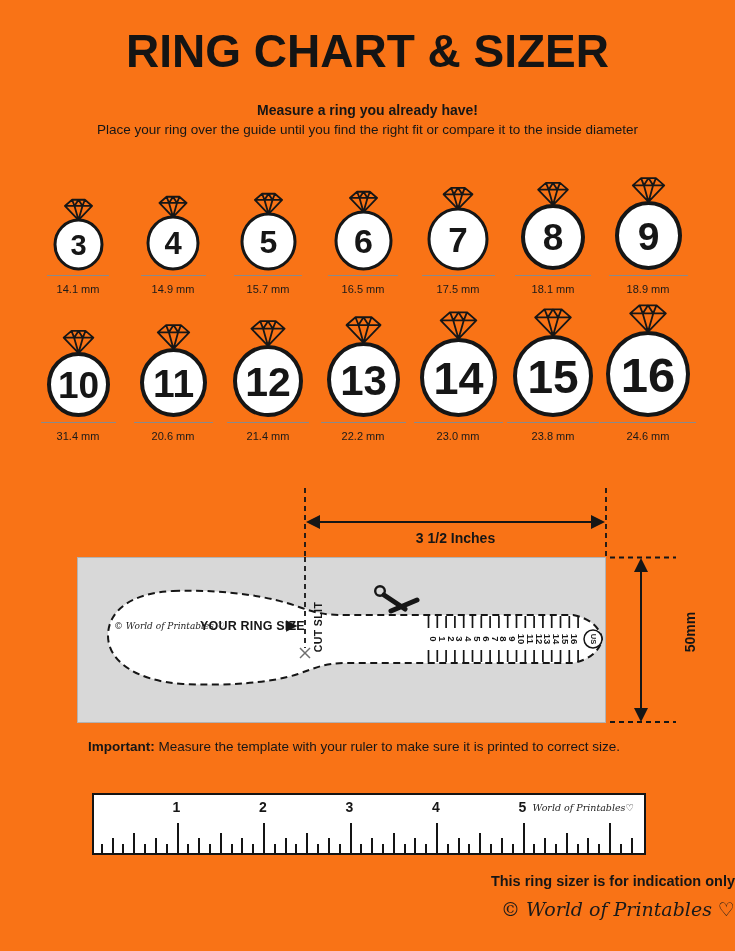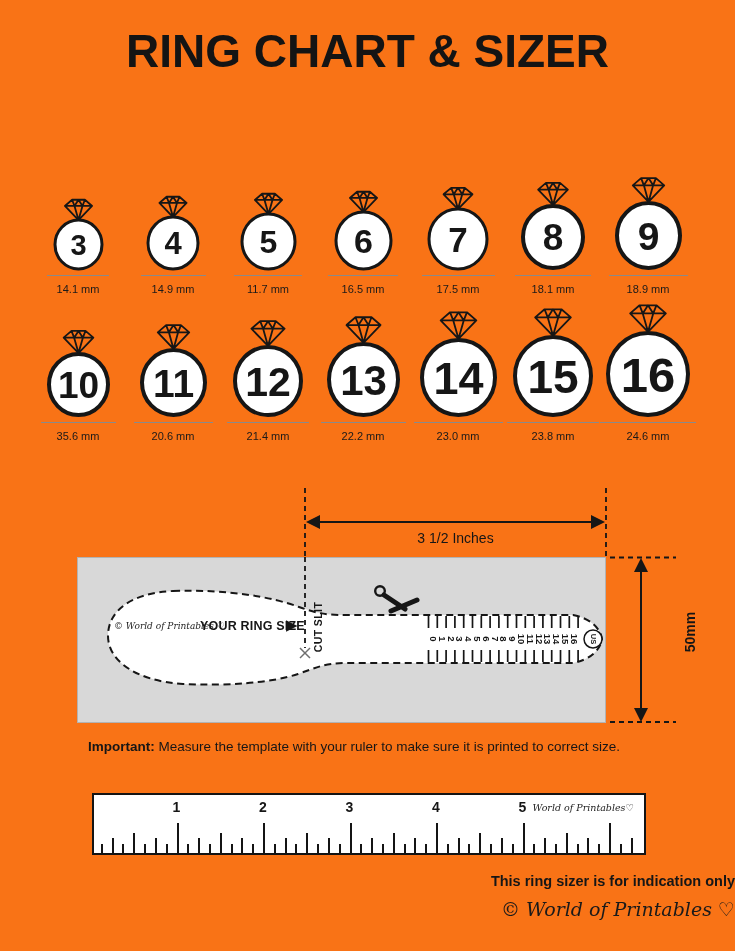--- a/index.html
+++ b/index.html
@@ -15,21 +15,21 @@
   #ring-row-1{top:177px;height:118px;}
   #ring-row-2{top:305px;height:137px;}
   .ring-cell{width:90px;display:flex;flex-direction:column;align-items:center;justify-content:flex-end;}
   .ring-line{border-top:1px solid #8a8a8a;margin-top:4px;}
   .ring-mm{font-size:11px;margin-top:7px;color:#1a1a1a;white-space:nowrap;}
   .figure{position:absolute;top:485px;left:0;width:735px;height:262px;}
   .gray-rect{position:absolute;left:77px;top:72px;width:529px;height:166px;
              background:#d8d8d8;border:1px solid #b3b3b3;box-sizing:border-box;}
   .fig-svg{position:absolute;left:0;top:0;}
   .lbl-inches{position:absolute;left:305px;top:45px;width:301px;text-align:center;
-              font-weight:400;font-size:14px;}
+              font-weight:700;font-size:14px;}
   .lbl-50mm{position:absolute;left:665px;top:139px;width:50px;height:16px;text-align:center;
             font-weight:700;font-size:14px;transform:rotate(-90deg);}
   .brand-script{font-family:"DejaVu Serif",serif;font-style:italic;}
   .blob-brand{position:absolute;left:114px;top:136px;width:94px;font-size:9px;
               white-space:nowrap;color:#222;}
   .your-ring-size{position:absolute;left:200px;top:134px;font-weight:800;font-size:12.5px;
                   letter-spacing:.2px;white-space:nowrap;}
   .pointer{position:absolute;left:286px;top:130px;font-size:15px;line-height:20px;}
   .cut-slit{position:absolute;left:289px;top:136px;width:58px;height:12px;text-align:center;
             font-weight:700;font-size:10.5px;letter-spacing:.4px;transform:rotate(-90deg);
@@ -50,20 +50,24 @@
   .footer-body{font-size:13.5px;}
   .footer-brand{font-size:19px;margin-top:9px;color:#1a1a1a;}
 </style>
 </head>
 <body>
 
 <div class="page">
 
   <div class="title">RING CHART &amp; SIZER</div>
 
+  <div class="intro">
+    <div class="intro-heading">Measure a ring you already have!</div>
+    <div class="intro-body">Place your ring over the guide until you find the right fit or compare it to the inside diameter</div>
+  </div>
 
   <div class="ring-row" id="ring-row-1">
       <div class="ring-cell">
         <svg width="55" height="74">
           <g transform="translate(11.5,1) scale(0.8,0.8846153846153846)">
             <path d="M3,9 L12,2 L28,2 L37,9 L20,25 Z M3,9 L37,9 M12,2 L15,9 L20,2 L25,9 L28,2 M15,9 L20,25 M25,9 L20,25" fill="none" stroke="#161616" stroke-width="1.8" stroke-linejoin="round" vector-effect="non-scaling-stroke"></path>
           </g>
           <ellipse cx="27.5" cy="47.5" rx="23.5" ry="24.5" fill="#fff" stroke="#161616" stroke-width="3"></ellipse>
           <text x="27.5" y="57.94" text-anchor="middle" fill="#161616" font-size="29" font-weight="700" font-family="&quot;Liberation Sans&quot;,sans-serif">3</text>
         </svg>
@@ -83,21 +87,21 @@
       </div>
       <div class="ring-cell">
         <svg width="61" height="80">
           <g transform="translate(14.5,1) scale(0.8,0.8846153846153846)">
             <path d="M3,9 L12,2 L28,2 L37,9 L20,25 Z M3,9 L37,9 M12,2 L15,9 L20,2 L25,9 L28,2 M15,9 L20,25 M25,9 L20,25" fill="none" stroke="#161616" stroke-width="1.8" stroke-linejoin="round" vector-effect="non-scaling-stroke"></path>
           </g>
           <ellipse cx="30.5" cy="50.5" rx="26.5" ry="27.5" fill="#fff" stroke="#161616" stroke-width="3"></ellipse>
           <text x="30.5" y="62.019999999999996" text-anchor="middle" fill="#161616" font-size="32" font-weight="700" font-family="&quot;Liberation Sans&quot;,sans-serif">5</text>
         </svg>
         <div class="ring-line" style="width: 68px;"></div>
-        <div class="ring-mm">11.7 mm</div>
+        <div class="ring-mm">15.7 mm</div>
       </div>
       <div class="ring-cell">
         <svg width="63" height="82">
           <g transform="translate(15.5,1) scale(0.8,0.8846153846153846)">
             <path d="M3,9 L12,2 L28,2 L37,9 L20,25 Z M3,9 L37,9 M12,2 L15,9 L20,2 L25,9 L28,2 M15,9 L20,25 M25,9 L20,25" fill="none" stroke="#161616" stroke-width="1.8" stroke-linejoin="round" vector-effect="non-scaling-stroke"></path>
           </g>
           <ellipse cx="31.5" cy="51.5" rx="27.5" ry="28.5" fill="#fff" stroke="#161616" stroke-width="3"></ellipse>
           <text x="31.5" y="63.74" text-anchor="middle" fill="#161616" font-size="34" font-weight="700" font-family="&quot;Liberation Sans&quot;,sans-serif">6</text>
         </svg>
         <div class="ring-line" style="width: 70px;"></div>
@@ -140,21 +144,21 @@
   <div class="ring-row" id="ring-row-2">
       <div class="ring-cell">
         <svg width="69" height="90">
           <g transform="translate(17,1) scale(0.875,0.9615384615384616)">
             <path d="M3,9 L12,2 L28,2 L37,9 L20,25 Z M3,9 L37,9 M12,2 L15,9 L20,2 L25,9 L28,2 M15,9 L20,25 M25,9 L20,25" fill="none" stroke="#161616" stroke-width="1.8" stroke-linejoin="round" vector-effect="non-scaling-stroke"></path>
           </g>
           <ellipse cx="34.5" cy="56.5" rx="29.5" ry="30.5" fill="#fff" stroke="#161616" stroke-width="4"></ellipse>
           <text x="34.5" y="69.82" text-anchor="middle" fill="#161616" font-size="37" font-weight="700" font-family="&quot;Liberation Sans&quot;,sans-serif">10</text>
         </svg>
         <div class="ring-line" style="width: 75px;"></div>
-        <div class="ring-mm">35.6 mm</div>
+        <div class="ring-mm">31.4 mm</div>
       </div>
       <div class="ring-cell">
         <svg width="73" height="96">
           <g transform="translate(18,1) scale(0.925,1.0384615384615385)">
             <path d="M3,9 L12,2 L28,2 L37,9 L20,25 Z M3,9 L37,9 M12,2 L15,9 L20,2 L25,9 L28,2 M15,9 L20,25 M25,9 L20,25" fill="none" stroke="#161616" stroke-width="1.8" stroke-linejoin="round" vector-effect="non-scaling-stroke"></path>
           </g>
           <ellipse cx="36.5" cy="60.5" rx="31.5" ry="32.5" fill="#fff" stroke="#161616" stroke-width="4"></ellipse>
           <text x="36.5" y="74.53999999999999" text-anchor="middle" fill="#161616" font-size="39" font-weight="700" font-family="&quot;Liberation Sans&quot;,sans-serif">11</text>
         </svg>
         <div class="ring-line" style="width: 79px;"></div>

